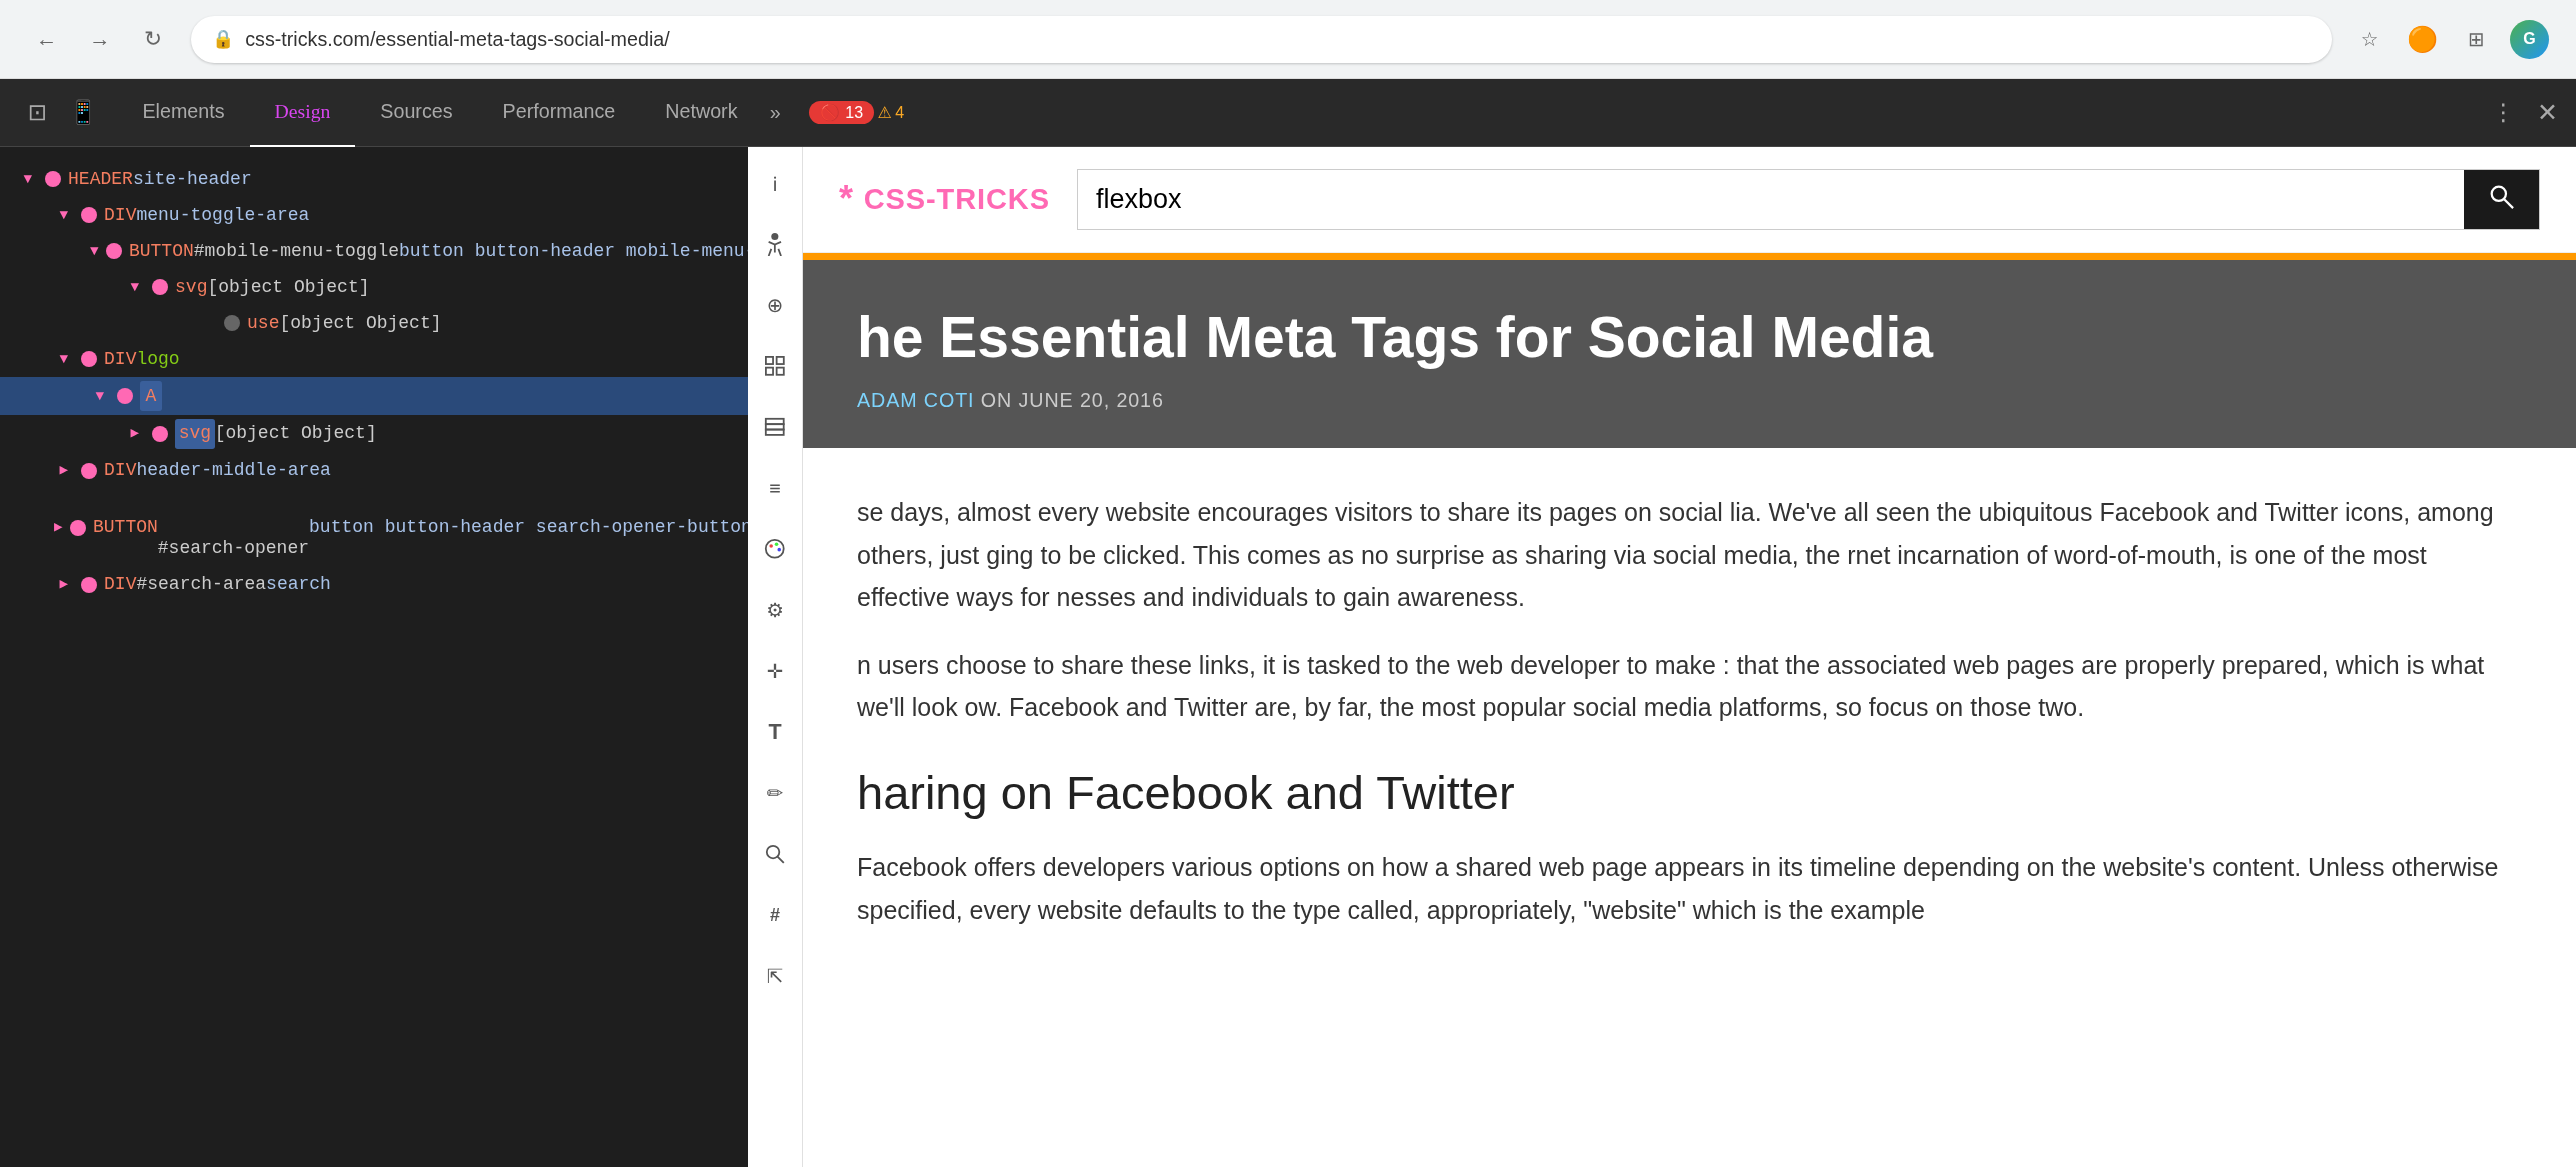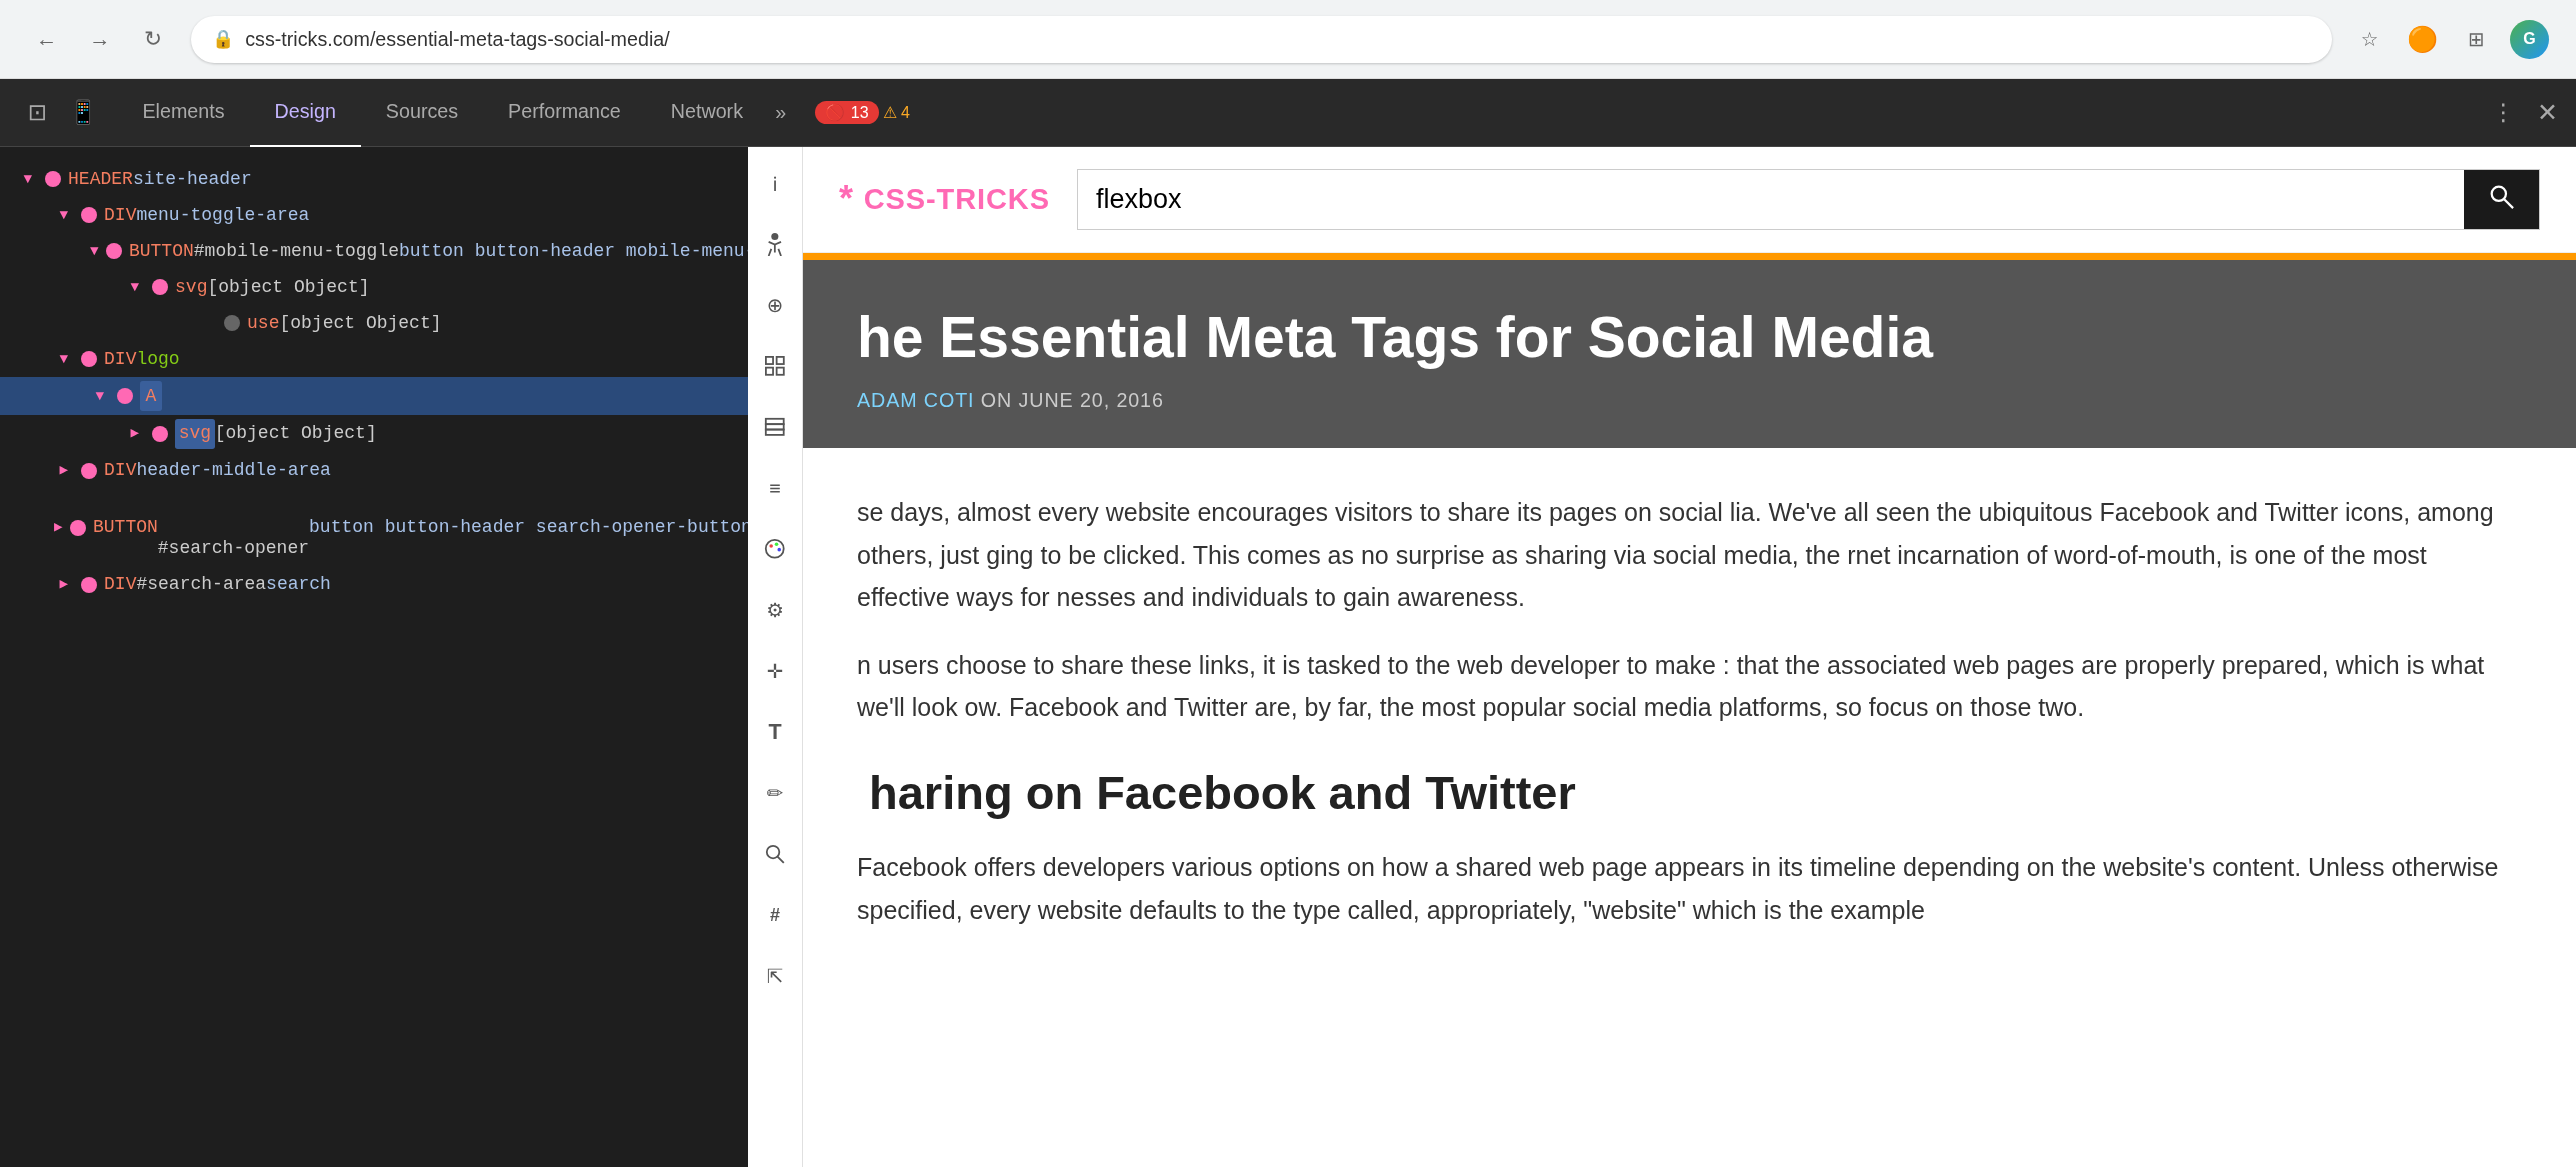--- a/index.html
+++ b/index.html
@@ -55,22 +55,23 @@
       padding: 0 25px;
       height: 68px;
       display: flex;
       align-items: center;
       font-size: 19.7px;
       color: #aaa;
       cursor: pointer;
       border-bottom: 2.7px solid transparent;
     }
     .devtools-tab.active {
-      color: #c4b5fd;
+      color: #d946ef;
       border-bottom: 2.7px solid #fff;
+      font-family: Liberation Serif, serif;
     }
     .devtools-error-badge {
       background: #e53935; color: #fff; border-radius: 18px;
       padding: 1.8px 10.7px; font-size: 16px; margin-left: 7.2px;
       display: flex; align-items: center; gap: 5.4px;
     }
     .devtools-warn-badge {
       background: none; color: #f9a825; font-size: 16px; margin-left: 3.6px;
       display: flex; align-items: center; gap: 3.6px;
     }
@@ -202,23 +203,23 @@
     .article-body {
       padding: 43px 54px;
       font-size: 25px;
       line-height: 1.7;
       color: #333;
     }
     .article-body p { margin-bottom: 25px; }
 
     .section-heading {
       font-size: 47px;
-      font-weight: 700;
+      font-weight: 400;
       color: #222;
-      margin: 36px 12px 25px;
+      margin: 36px 0 25px;
       line-height: 1.2;
     }
     .article-body .final-p { margin-bottom: 0; }
   </style>
 </head>
 <body>
 
 <div class="browser-chrome">
   <div class="nav-buttons">
     <button class="nav-btn">←</button>

